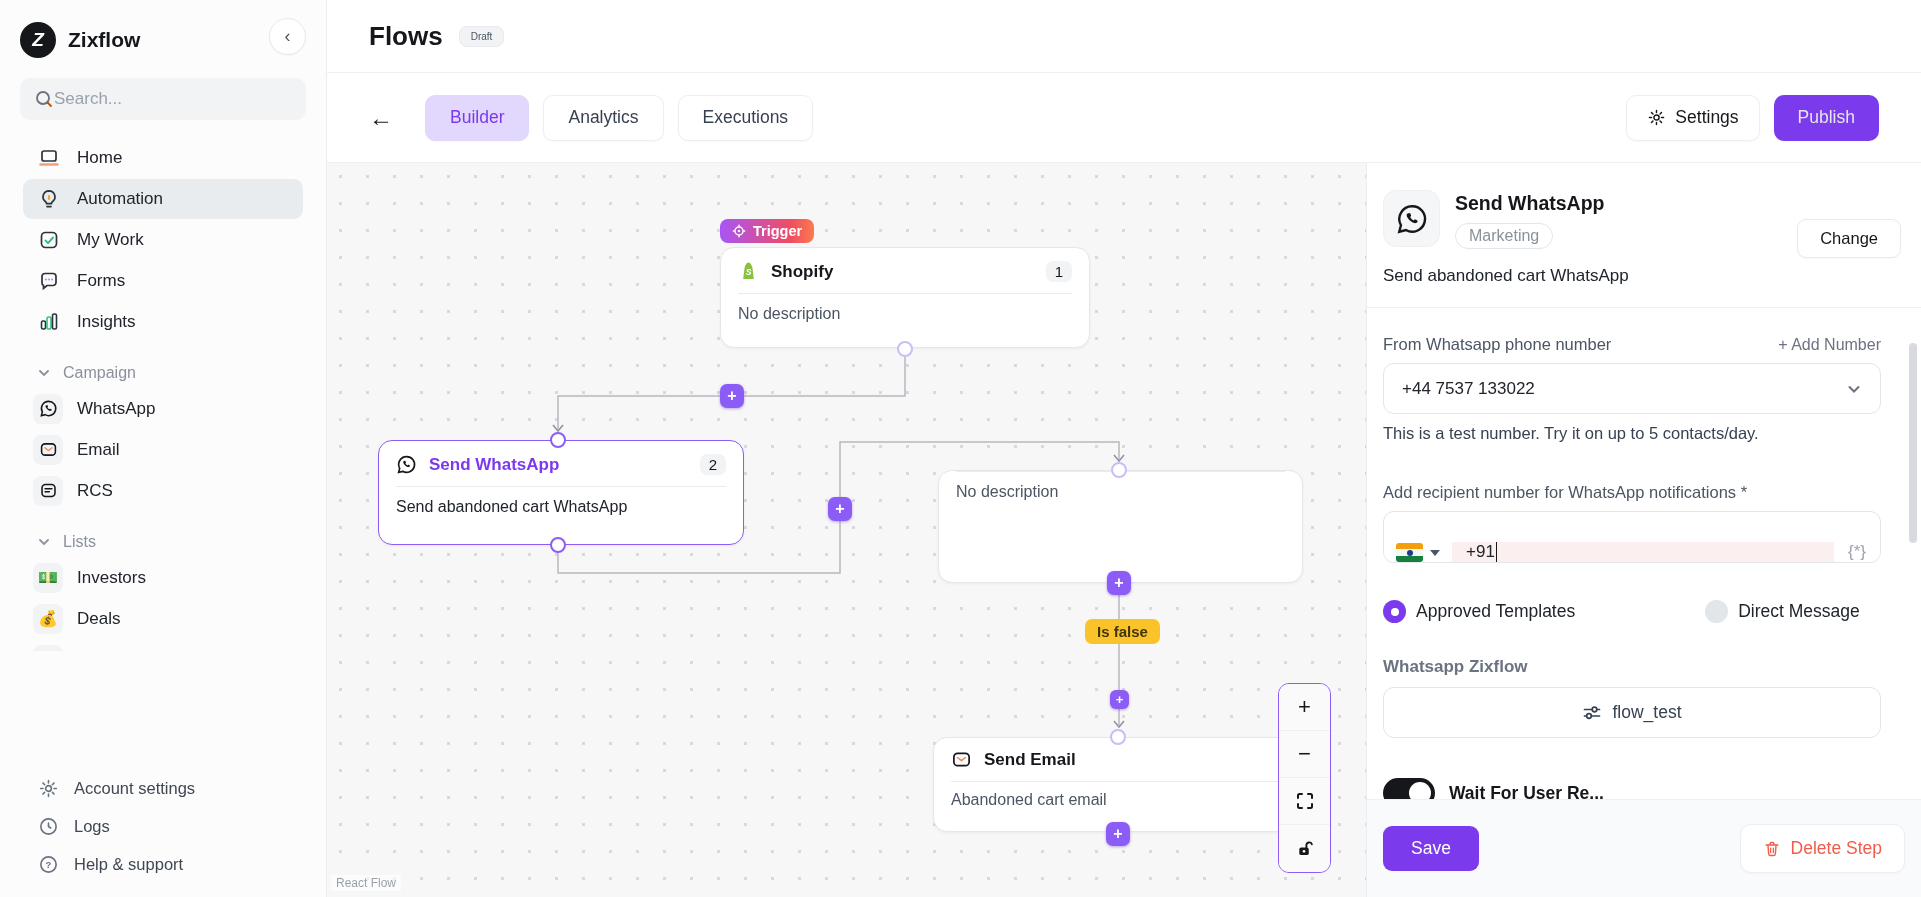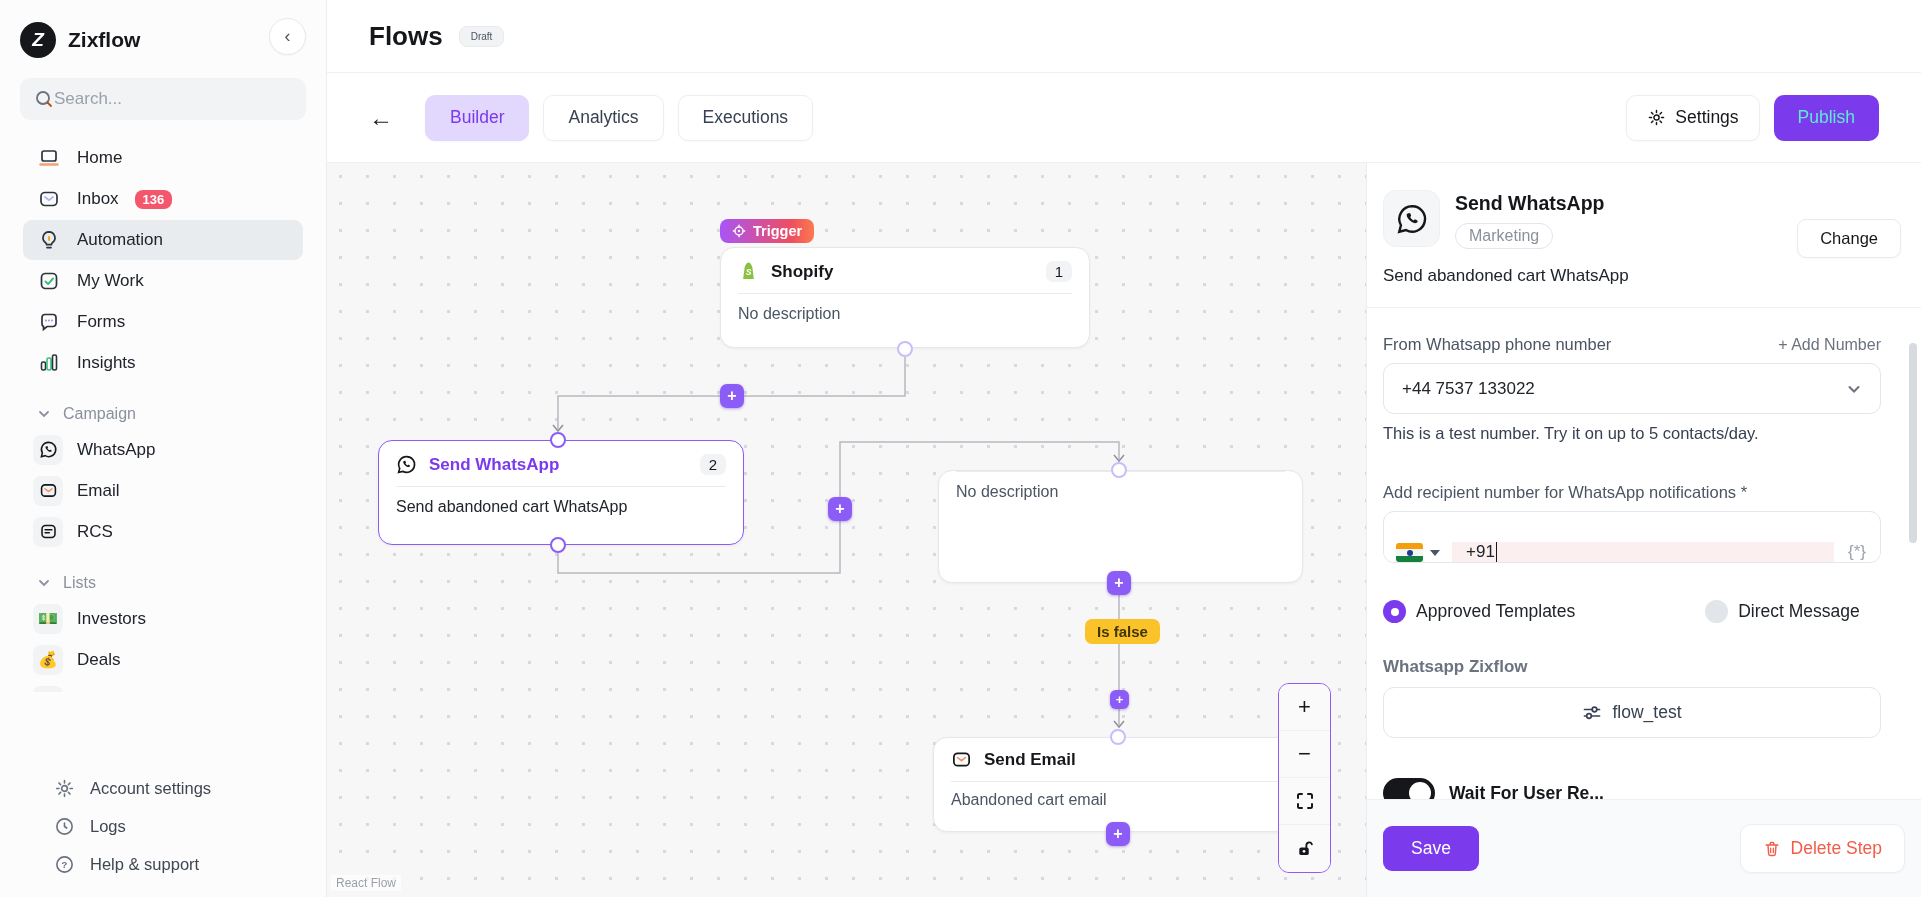--- a/index.html
+++ b/index.html
@@ -29,21 +29,21 @@
   .nav-item.active { background:#e9ecef; }
   .count-badge { background:#f4576b; color:#fff; font-size:13px; font-weight:700; border-radius:8px;
     padding:2px 8px; line-height:15px; }
   .section-head { display:flex; align-items:center; gap:12px; padding:0 14px; margin:22px 23px 6px;
     font-size:16px; color:#8a919c; cursor:pointer; }
   .chip { width:30px; height:30px; border-radius:8px; background:#f1f3f5; display:flex;
     align-items:center; justify-content:center; font-size:16px; }
   .side-sub { display:flex; align-items:center; gap:14px; height:41px; padding:0 10px; margin:0 23px;
     border-radius:9px; font-size:17px; color:#20242b; cursor:pointer; }
   .clipped-item { height:12px; overflow:hidden; }
-  .side-footer { position:absolute; left:16px; bottom:14px; width:100%; }
+  .side-footer { position:absolute; left:0; bottom:14px; width:100%; }
   .foot-item { display:flex; align-items:center; gap:15px; height:38px; padding:0 14px; margin:0 23px;
     font-size:16.5px; color:#3f4752; cursor:pointer; }
   .foot-item .nicon { width:22px; height:22px; color:#6b7280; display:flex; align-items:center; justify-content:center;}
 
   
   .main { flex:1; display:flex; flex-direction:column; background:#fff; }
   .titlebar { height:73px; display:flex; align-items:center; gap:16px; padding:0 42px;
     border-bottom:1px solid #eef0f3; }
   .page-title { font-size:26px; font-weight:700; color:#15171b; }
   .status-badge { background:#f1f3f5; border:1px solid #e7eaee; color:#4b5563; font-size:10px;
@@ -52,21 +52,21 @@
     border-bottom:1px solid #eef0f3; background:#fff; }
   .back-arrow { font-size:24px; color:#15171b; margin-right:18px; cursor:pointer; }
   .tab { height:46px; display:flex; align-items:center; padding:0 24px; border-radius:10px;
     font-size:17.5px; color:#374151; background:#fff; border:1px solid #eceef2;
     box-shadow:0 1px 2px rgba(0,0,0,.03); cursor:pointer; }
   .tab.active { background:#e2d7fc; border-color:#e2d7fc; color:#7c3aed; font-weight:500; }
   .toolbar-spacer { flex:1; }
   .settings-btn { height:46px; display:flex; align-items:center; gap:9px; padding:0 20px; border-radius:10px;
     background:#fff; border:1px solid #eceef2; box-shadow:0 1px 2px rgba(0,0,0,.03);
     font-size:17.5px; color:#15171b; cursor:pointer; }
-  .publish-btn { height:46px; padding:0 24px; border-radius:10px; background:#7c3aed; color:#5eead4;
+  .publish-btn { height:46px; padding:0 24px; border-radius:10px; background:#7c3aed; color:#e5e5e5;
     font-size:17.5px; display:flex; align-items:center; border:none; cursor:pointer; }
 
   
   .workspace { position:relative; flex:1; }
   .canvas { position:absolute; left:0; top:0; bottom:0; right:555px; background:#f7f7f8;
     background-image:radial-gradient(#d8d8de 1.8px, transparent 1.9px); background-size:27px 27px; overflow:hidden; }
   .edges { position:absolute; left:0; top:0; width:1039px; height:734px; }
   .node { position:absolute; background:#fff; border:1px solid #e6e7ea; border-radius:14px;
     box-shadow:0 1px 3px rgba(20,20,40,.05); }
   .node.selected { border:1.6px solid #8b5cf6; }
@@ -179,30 +179,20 @@
 
     <div class="nav-item">
       <span class="nicon">
           <svg width="22" height="22" viewBox="0 0 22 22">
             <rect x="4" y="4" width="14" height="10" rx="2" fill="none" stroke="#2d333b" stroke-width="1.7"></rect>
             <path d="M2.5 17.5 H19.5" stroke="#f1a07c" stroke-width="2.4" stroke-linecap="round"></path>
           </svg>
         </span>
       <span>Home</span>
     </div>
-    <div class="nav-item">
-      <span class="nicon">
-          <svg width="22" height="22" viewBox="0 0 22 22">
-            <rect x="3" y="4.5" width="16" height="13" rx="4" fill="none" stroke="#2d333b" stroke-width="1.7"></rect>
-            <path d="M7 9 l4 3.2 L15 9" fill="none" stroke="#a5b4fc" stroke-width="1.7" stroke-linecap="round"></path>
-          </svg>
-        </span>
-      <span>Inbox</span>
-      <span class="count-badge">136</span>
-    </div>
     <div class="nav-item active">
       <span class="nicon">
           <svg width="22" height="22" viewBox="0 0 22 22">
             <path d="M11 2.8 a6 6 0 0 1 3.4 10.9 c-.7.5-1 1.2-1 2H8.6c0-.8-.3-1.5-1-2A6 6 0 0 1 11 2.8z" fill="none" stroke="#2d333b" stroke-width="1.7"></path>
             <path d="M9 18.6 h4" stroke="#2d333b" stroke-width="1.7" stroke-linecap="round"></path>
             <path d="M11 8 v3" stroke="#f59e0b" stroke-width="1.8" stroke-linecap="round"></path>
           </svg>
         </span>
       <span>Automation</span>
     </div>

